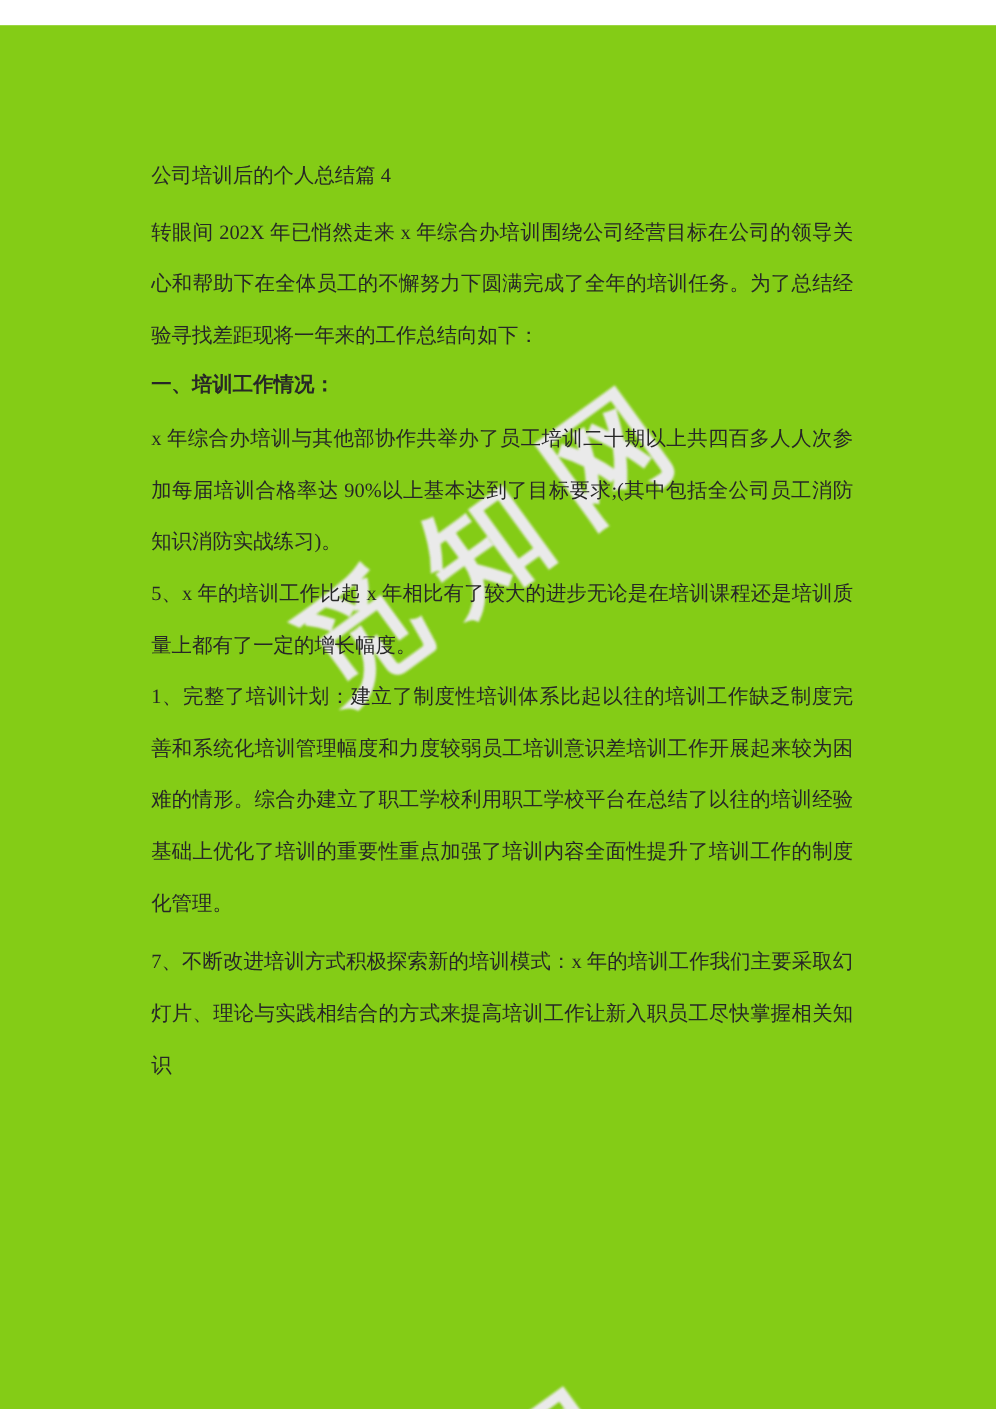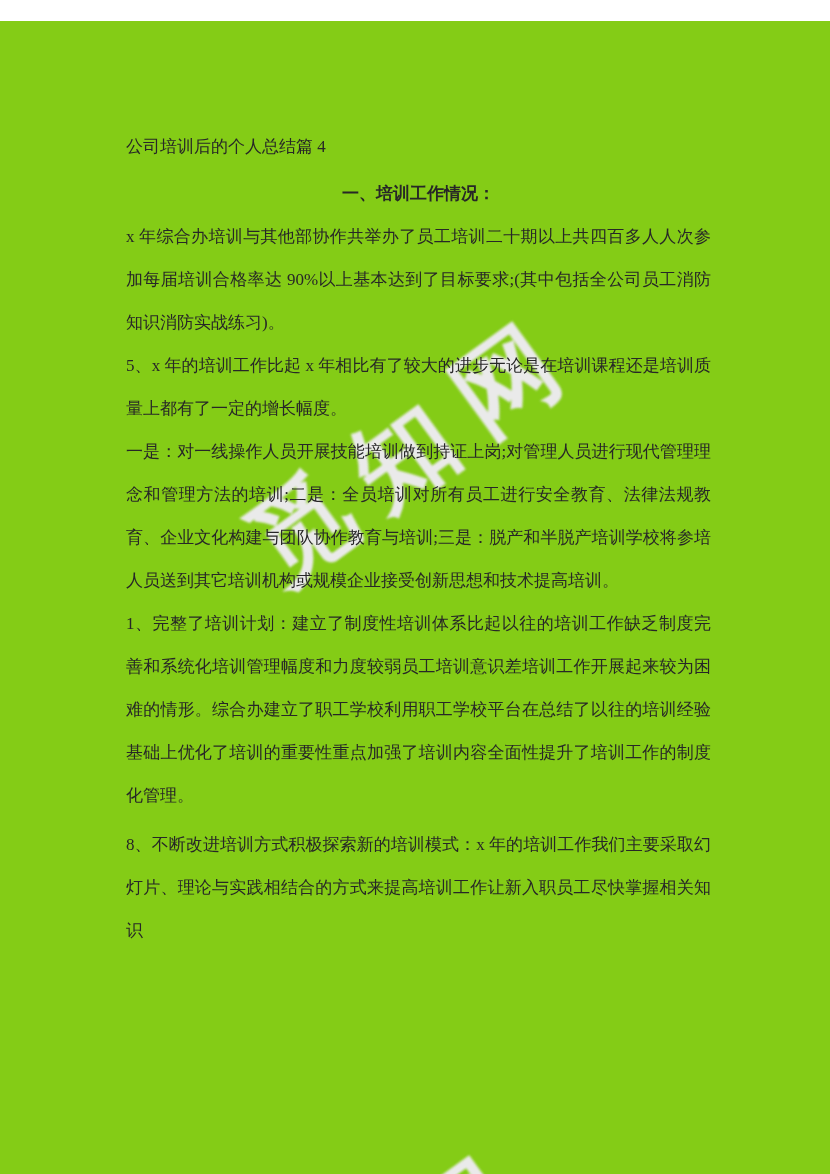--- a/index.html
+++ b/index.html
@@ -45,38 +45,38 @@
   .para {
     margin: 0;
     text-align: justify;
   }
   .title-para {
     margin: 0 0 4px 0;
     text-align: left;
   }
   .heading {
     font-weight: 700;
-    font-family: Liberation Sans, sans-serif;
-    text-align: center;
+    font-family: Liberation Mono, monospace;
+    text-align: left;
   }
   .spaced {
     margin-top: 6px;
   }
 </style>
 </head>
 <body>
 
 <div class="page" style="background: #84cc16; margin-top: 21px;">
   <div class="watermark wm-1" style="color: rgb(234, 234, 234);">觅知网</div>
   <div class="watermark wm-2" style="color: rgb(234, 234, 234);">觅知网</div>
 
   <div class="content" style="color: rgb(39, 39, 39);">
     <p class="title-para">公司培训后的个人总结篇 4</p>
     <div id="paragraphs">
+        <p class="para">转眼间 202X 年已悄然走来 x 年综合办培训围绕公司经营目标在公司的领导关心和帮助下在全体员工的不懈努力下圆满完成了全年的培训任务。为了总结经验寻找差距现将一年来的工作总结向如下：</p>
         <p class="para heading">一、培训工作情况：</p>
         <p class="para">x 年综合办培训与其他部协作共举办了员工培训二十期以上共四百多人人次参加每届培训合格率达 90%以上基本达到了目标要求;(其中包括全公司员工消防知识消防实战练习)。</p>
         <p class="para">5、x 年的培训工作比起 x 年相比有了较大的进步无论是在培训课程还是培训质量上都有了一定的增长幅度。</p>
-        <p class="para">一是：对一线操作人员开展技能培训做到持证上岗;对管理人员进行现代管理理念和管理方法的培训;二是：全员培训对所有员工进行安全教育、法律法规教育、企业文化构建与团队协作教育与培训;三是：脱产和半脱产培训学校将参培人员送到其它培训机构或规模企业接受创新思想和技术提高培训。</p>
         <p class="para">1、完整了培训计划：建立了制度性培训体系比起以往的培训工作缺乏制度完善和系统化培训管理幅度和力度较弱员工培训意识差培训工作开展起来较为困难的情形。综合办建立了职工学校利用职工学校平台在总结了以往的培训经验基础上优化了培训的重要性重点加强了培训内容全面性提升了培训工作的制度化管理。</p>
-        <p class="para spaced">8、不断改进培训方式积极探索新的培训模式：x 年的培训工作我们主要采取幻灯片、理论与实践相结合的方式来提高培训工作让新入职员工尽快掌握相关知识</p>
+        <p class="para spaced">7、不断改进培训方式积极探索新的培训模式：x 年的培训工作我们主要采取幻灯片、理论与实践相结合的方式来提高培训工作让新入职员工尽快掌握相关知识</p>
       </div>
   </div>
 </div>
 
 </body></html>

